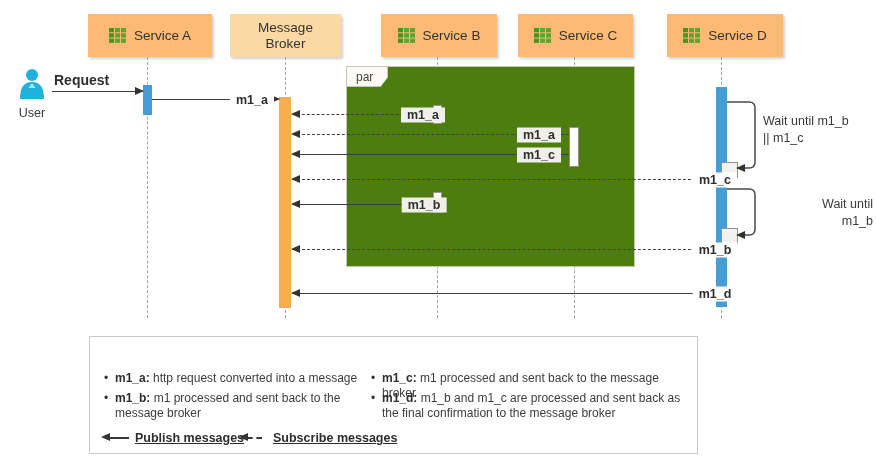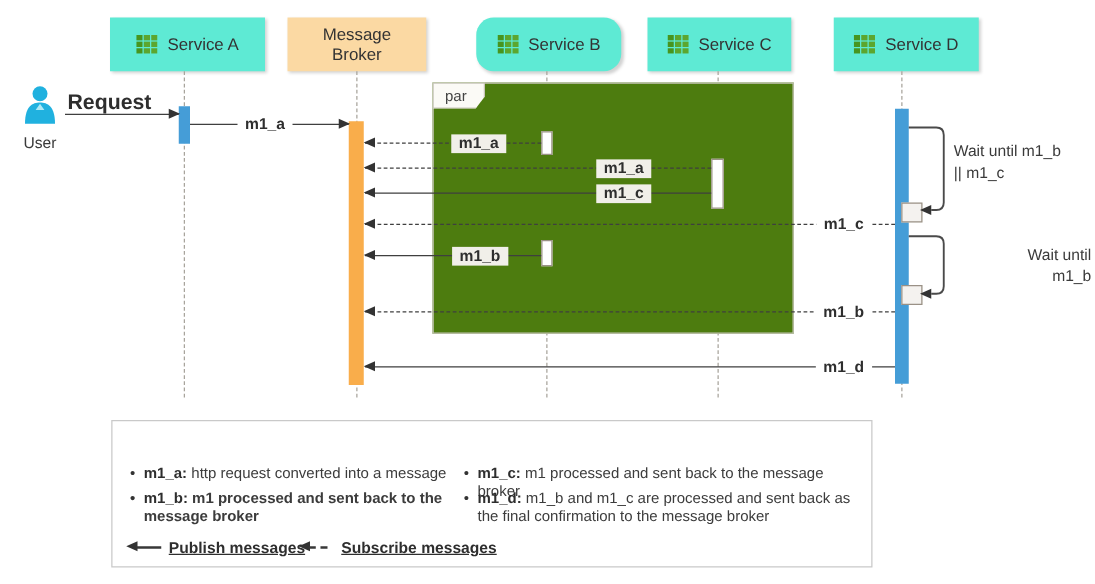--- a/index.html
+++ b/index.html
@@ -3,25 +3,25 @@
 <meta charset="utf-8">
 <style>
   html,body{margin:0;padding:0;background:#fff;}
   .stage{position:relative;width:876px;height:467px;background:#fff;
          font-family:"Liberation Sans",sans-serif;color:#333;overflow:hidden;}
 
   
   .phead{position:absolute;top:14px;height:43px;display:flex;align-items:center;
          justify-content:center;gap:8px;font-size:13.5px;color:#333;
          box-shadow:1.5px 1.5px 2.5px rgba(0,0,0,.18);}
-  .phead.blue{background:#5eead4;}
+  .phead.blue{background:#fdba74;}
   .phead.orange{background:#FBD9A3;text-align:center;line-height:16px;}
   .ph-a{left:88px;width:124px;}
   .ph-mb{left:230px;width:111px;}
-  .ph-b{left:381px;width:116px;border-radius:14px;}
+  .ph-b{left:381px;width:116px;}
   .ph-c{left:518px;width:115px;}
   .ph-d{left:667px;width:116px;}
   .ph-mb span{white-space:pre-line;}
   .grid-icon{flex:0 0 auto;}
 
   
   .actor{position:absolute;left:10px;top:68px;width:44px;text-align:center;}
   .actor-label{margin-top:2px;font-size:12.5px;color:#3a3a3a;}
 
   
@@ -52,24 +52,24 @@
   
   .msg{position:absolute;height:0;}
   .msg .ln{position:absolute;left:0;right:0;top:-1px;border-top:1.5px solid #3F3F3F;}
   .msg.dashed .ln{border-top-style:dashed;}
   .ah{position:absolute;width:0;height:0;top:-5px;}
   .ah-l{left:-1px;border-top:4.5px solid transparent;border-bottom:4.5px solid transparent;
         border-right:9px solid #333;}
   .ah-r{right:-1px;border-top:4.5px solid transparent;border-bottom:4.5px solid transparent;
         border-left:9px solid #333;}
   .mlbl{position:absolute;top:0;transform:translate(-50%,-50%);font-weight:bold;
-        font-size:12.5px;color:#2e2e2e;padding:0 6px;line-height:15px;white-space:nowrap;}
+        font-size:12.5px;color:#2e2e2e;padding:0 6px;line-height:15px;white-space:nowrap;margin-left:40px;}
   .bg-w{background:#fff;}
   .bg-p{background:#F1EFE9;}
-  .lbl-above{position:absolute;left:2px;top:-20px;font-weight:bold;font-size:17px;color:#2e2e2e;}
+  .lbl-above{position:absolute;left:2px;top:-20px;font-weight:bold;font-size:14px;color:#2e2e2e;}
 
   .m1{left:52px; top:92px; width:91px;}
   .m2{left:152px;top:100px;width:127px;}
   .m3{left:292px;top:115px;width:141px;}
   .m4{left:292px;top:135px;width:277px;}
   .m5{left:292px;top:155px;width:277px;}
   .m6{left:292px;top:180px;width:424px;}
   .m7{left:292px;top:205px;width:141px;}
   .m8{left:292px;top:250px;width:424px;}
   .m9{left:292px;top:294px;width:424px;}
@@ -85,21 +85,21 @@
   .w2{left:763px;top:196px;width:110px;text-align:right;}
 
   
   .legend{position:absolute;left:89px;top:336px;width:609px;height:118px;
           border:1px solid #c9c9c9;background:#fff;box-sizing:border-box;}
   .li{position:absolute;font-size:12px;color:#3c3c3c;line-height:14.5px;}
   .li::before{content:"\2022";position:absolute;left:-11px;color:#333;}
   .li b{color:#2e2e2e;}
   .li-req{left:25px;top:9px;width:560px;}
   .li-a{left:25px;top:34px;width:255px;}
-  .li-b{left:25px;top:54px;width:252px;font-weight:bold;}
+  .li-b{left:25px;top:54px;width:252px;}
   .li-c{left:292px;top:34px;width:312px;}
   .li-d{left:292px;top:54px;width:312px;}
   .key{position:absolute;top:94px;font-size:12.5px;font-weight:bold;color:#2e2e2e;text-decoration:underline;}
   .key-pub-lbl{left:45px;}
   .key-sub-lbl{left:183px;}
   .karr{position:absolute;top:100px;height:0;border-top:2px solid #383838;}
   .karr-pub{left:19px;width:20px;}
   .karr-sub{left:157px;width:15px;border-top-style:dashed;}
   .khead{position:absolute;top:96px;width:0;height:0;
          border-top:4.5px solid transparent;border-bottom:4.5px solid transparent;

